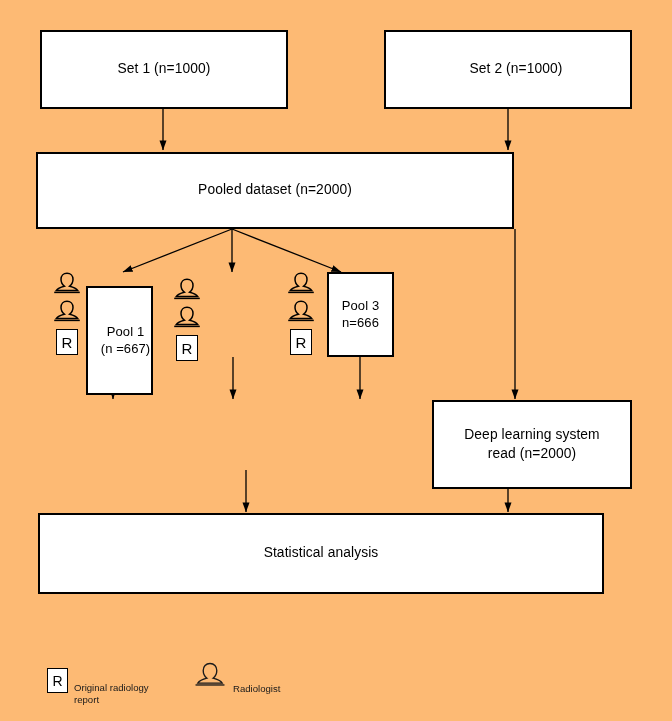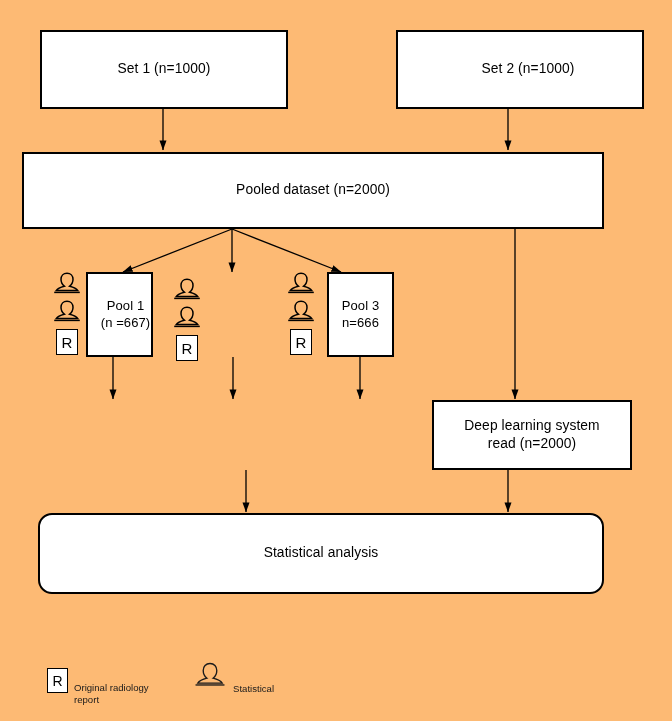--- a/index.html
+++ b/index.html
@@ -136,25 +136,25 @@
 
     <line x1="246" y1="470" x2="246" y2="512" stroke="#000000" stroke-width="1.3" marker-end="url(#arrowhead)"></line>
 
     <line x1="508" y1="470" x2="508" y2="512" stroke="#000000" stroke-width="1.3" marker-end="url(#arrowhead)"></line>
   </svg>
 
   <div class="box" style="left:40px; top:30px; width:248px; height:79px;">
     <span class="box-label big-label">Set 1 (n=1000)</span>
   </div>
 
-  <div class="box" style="left:396px; top:30px; width:248px; height:79px;padding-left:16px;">
+  <div class="box" style="left:384px; top:30px; width:248px; height:79px;padding-left:16px;">
     <span class="box-label big-label">Set 2 (n=1000)</span>
   </div>
 
-  <div class="box" style="left:22px; top:152px; width:582px; height:77px;">
+  <div class="box" style="left:36px; top:152px; width:478px; height:77px;">
     <span class="box-label big-label">Pooled dataset (n=2000)</span>
   </div>
 
   <div class="icon-col" style="left:50px; top:271px; width:34px;">
     <span class="rad-icon">
       <svg width="30" height="23" viewBox="0 0 30 23" xmlns="http://www.w3.org/2000/svg">
         <path d="M15 2.2 C11.3 2.2 9.0 5.0 9.0 8.3 C9.0 11.4 10.6 13.9 12.3 15.2
                  C8.5 16.1 5.4 17.7 4.2 19.6 L25.8 19.6 C24.6 17.7 21.5 16.1 17.7 15.2
                  C19.4 13.9 21.0 11.4 21.0 8.3 C21.0 5.0 18.7 2.2 15 2.2 Z" fill="none" stroke="#000000" stroke-width="1.5"></path>
         <line x1="2.2" y1="21.4" x2="27.8" y2="21.4" stroke="#000000" stroke-width="1.5"></line>
@@ -164,21 +164,21 @@
       <svg width="30" height="23" viewBox="0 0 30 23" xmlns="http://www.w3.org/2000/svg">
         <path d="M15 2.2 C11.3 2.2 9.0 5.0 9.0 8.3 C9.0 11.4 10.6 13.9 12.3 15.2
                  C8.5 16.1 5.4 17.7 4.2 19.6 L25.8 19.6 C24.6 17.7 21.5 16.1 17.7 15.2
                  C19.4 13.9 21.0 11.4 21.0 8.3 C21.0 5.0 18.7 2.2 15 2.2 Z" fill="none" stroke="#000000" stroke-width="1.5"></path>
         <line x1="2.2" y1="21.4" x2="27.8" y2="21.4" stroke="#000000" stroke-width="1.5"></line>
       </svg>
     </span>
     <span class="r-badge" style="width:22px; height:26px; margin-top:3px;">R</span>
   </div>
 
-  <div class="box pool-box" style="left:86px; top:272px; width:67px; height:85px;padding-left:12px;">
+  <div class="box pool-box" style="left:86px; top:286px; width:67px; height:109px;padding-left:12px;">
     <span class="box-label">Pool 1
 (n =667)</span>
   </div>
 
   <div class="icon-col" style="left:170px; top:277px; width:34px;">
     <span class="rad-icon">
       <svg width="30" height="23" viewBox="0 0 30 23" xmlns="http://www.w3.org/2000/svg">
         <path d="M15 2.2 C11.3 2.2 9.0 5.0 9.0 8.3 C9.0 11.4 10.6 13.9 12.3 15.2
                  C8.5 16.1 5.4 17.7 4.2 19.6 L25.8 19.6 C24.6 17.7 21.5 16.1 17.7 15.2
                  C19.4 13.9 21.0 11.4 21.0 8.3 C21.0 5.0 18.7 2.2 15 2.2 Z" fill="none" stroke="#000000" stroke-width="1.5"></path>
@@ -216,40 +216,40 @@
     </span>
     <span class="r-badge" style="width:22px; height:26px; margin-top:3px;">R</span>
   </div>
 
   <div class="box pool-box" style="left:327px; top:272px; width:67px; height:85px;align-items:center;">
     <span class="box-label">Pool 3
 n=666</span>
   </div>
 
 
-  <div class="box" style="left:432px; top:400px; width:200px; height:70px;">
+  <div class="box" style="left:432px; top:400px; width:200px; height:89px;">
     <span class="box-label big-label">Deep learning system
 read (n=2000)</span>
   </div>
 
-  <div class="box" style="left:38px; top:513px; width:566px; height:81px;border-radius:14px;">
+  <div class="box" style="left:38px; top:513px; width:566px; height:81px;">
     <span class="box-label big-label">Statistical analysis</span>
   </div>
 
   <div class="legend" style="left:47px; top:656px;">
     <span class="legend-badge">R</span>
     <span class="legend-text">Original radiology
 report</span>
   </div>
 
   <div class="legend" style="left:193px; top:657px;">
     <span class="rad-icon">
       <svg width="34" height="26" viewBox="0 0 30 23" xmlns="http://www.w3.org/2000/svg">
         <path d="M15 2.2 C11.3 2.2 9.0 5.0 9.0 8.3 C9.0 11.4 10.6 13.9 12.3 15.2
                  C8.5 16.1 5.4 17.7 4.2 19.6 L25.8 19.6 C24.6 17.7 21.5 16.1 17.7 15.2
                  C19.4 13.9 21.0 11.4 21.0 8.3 C21.0 5.0 18.7 2.2 15 2.2 Z" fill="none" stroke="#1a1a1a" stroke-width="1.2"></path>
         <line x1="2.2" y1="21.2" x2="27.8" y2="21.2" stroke="#1a1a1a" stroke-width="1.2"></line>
       </svg>
     </span>
-    <span class="legend-text">Statistical</span>
+    <span class="legend-text">Radiologist</span>
   </div>
 
 </div>
 
 </body></html>

